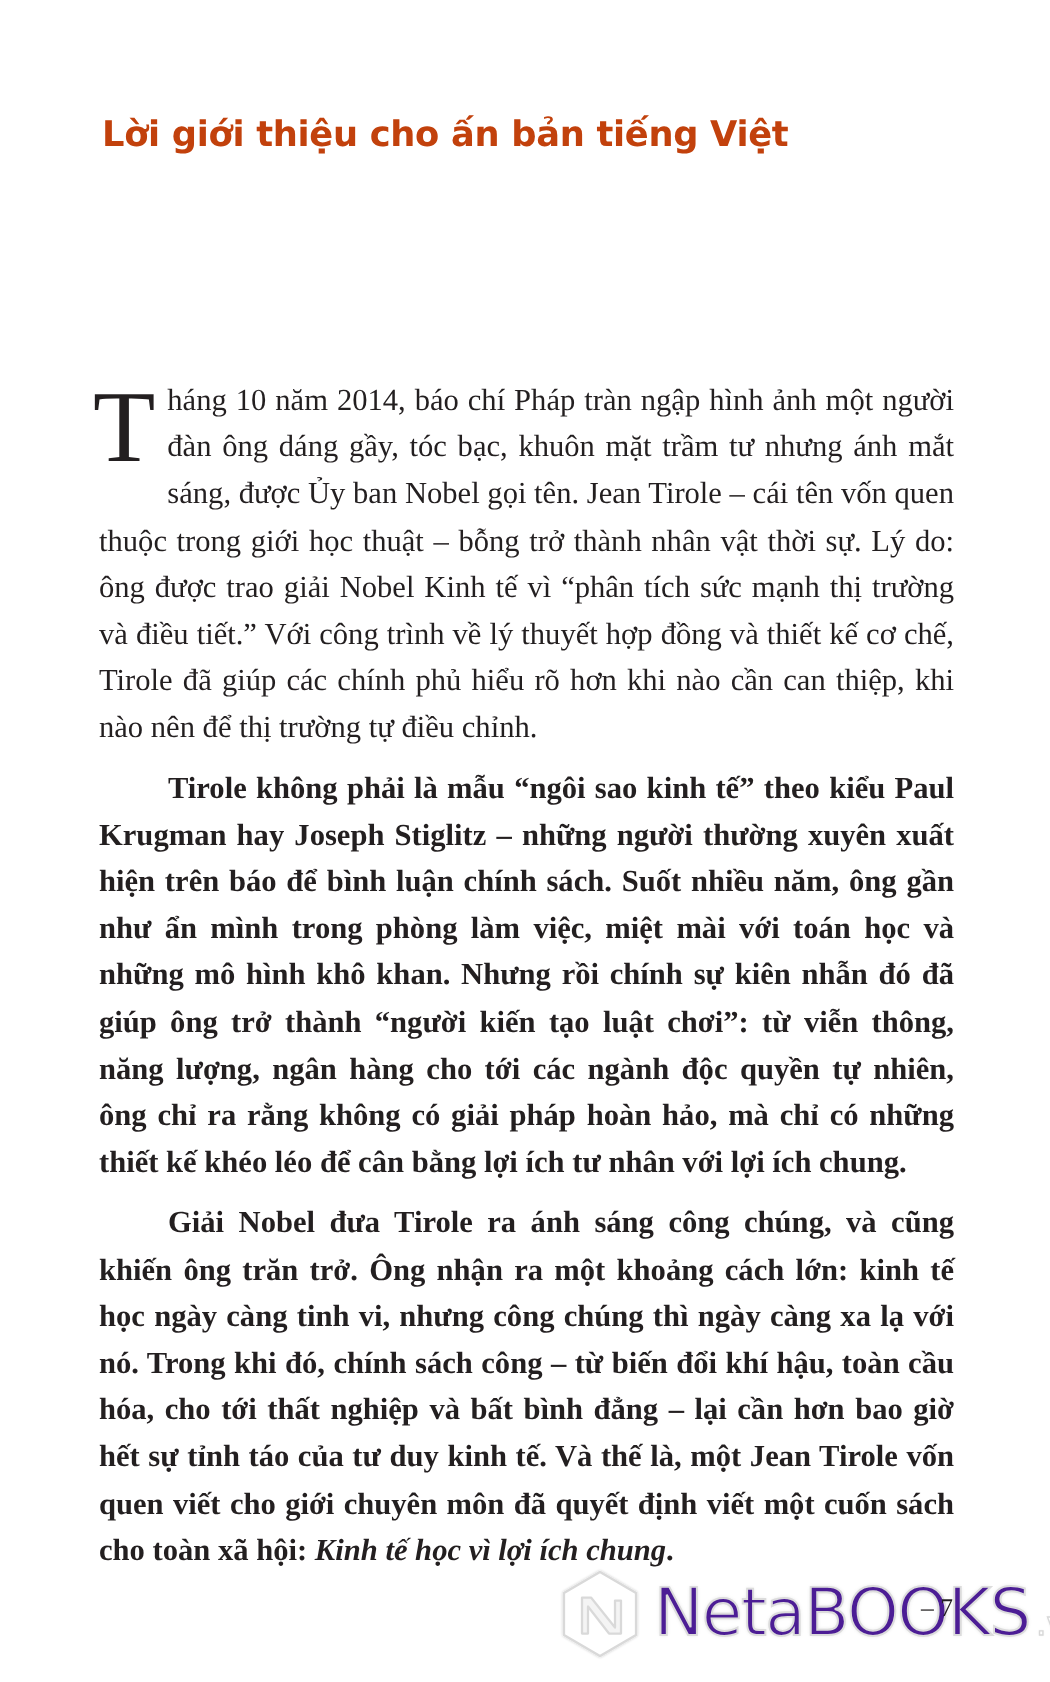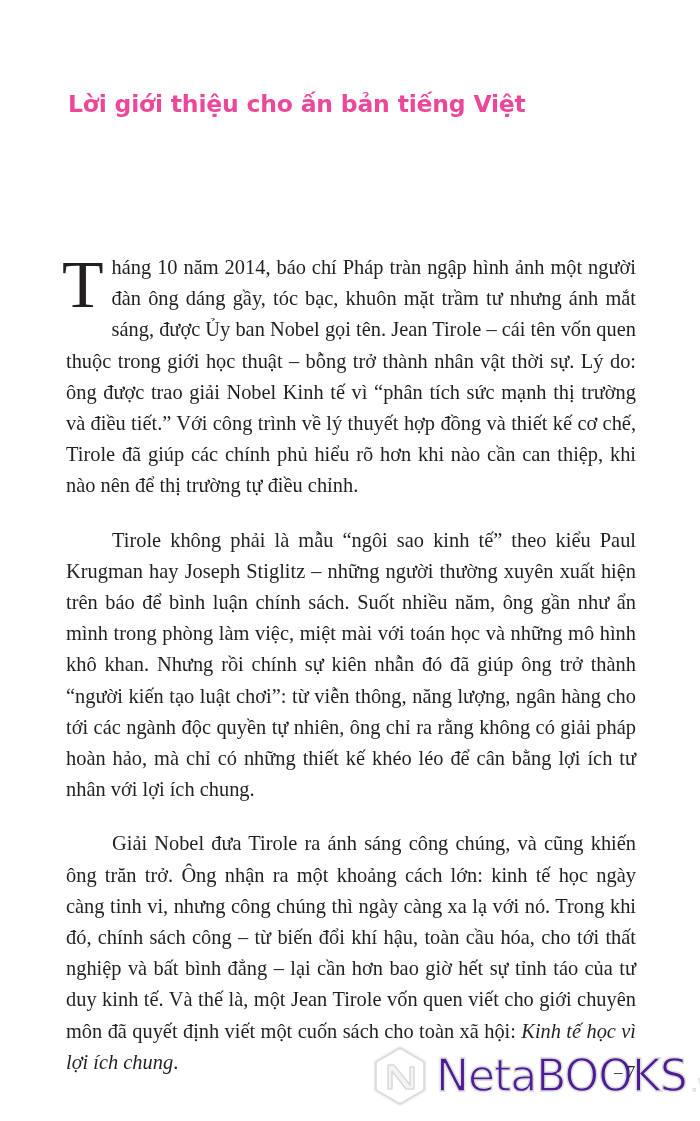--- a/index.html
+++ b/index.html
@@ -10,45 +10,46 @@
     body {
       width: 700px;
       height: 1121px;
       position: relative;
       overflow: hidden;
       color: #231f20;
     }
     .page-title {
       position: absolute;
       left: 68px;
-      top: 90px;
+      top: 75px;
       margin: 0;
       font-family: "DejaVu Sans", sans-serif;
       font-weight: bold;
       font-size: 23.5px;
       letter-spacing: -0.2px;
-      color: #ec4899;
+      color: #c2410c;
       white-space: nowrap;
     }
     .body-text {
       position: absolute;
       left: 66px;
       top: 252px;
       width: 570px;
       font-family: "Liberation Serif", serif;
       font-size: 20.4px;
       line-height: 31.2px;
       color: #231f20;
       text-align: justify;
     }
     .body-text p {
       margin: 0;
     }
     .para + .para {
-      margin-top: 23px;
+      margin-top: 9px;
+      font-weight: bold;
     }
     .para.indent {
       text-indent: 46px;
     }
     .dropcap {
       float: left;
       font-family: "Liberation Serif", serif;
       font-weight: normal;
       font-size: 68px;
       line-height: 56px;

